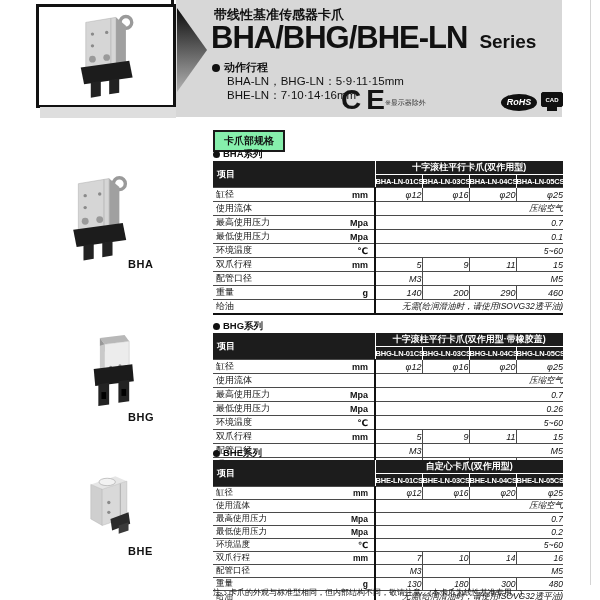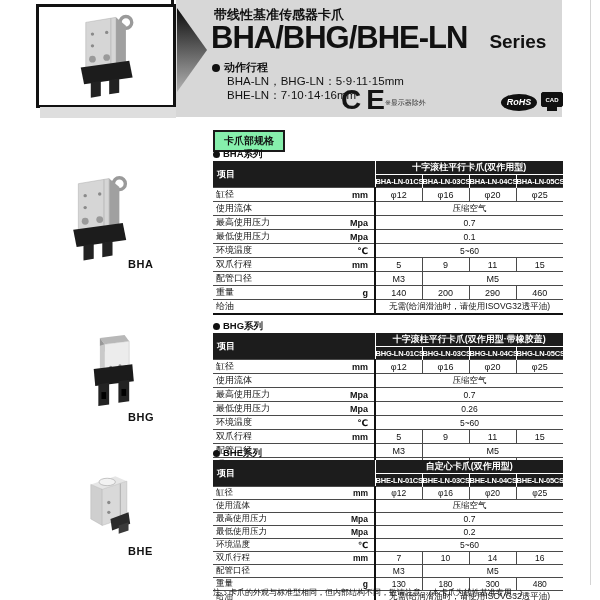--- a/index.html
+++ b/index.html
@@ -6,21 +6,21 @@
   #page{position:relative;width:600px;height:600px;background:#fff;overflow:hidden;
         font-family:"Liberation Sans","DejaVu Sans",sans-serif;color:#111;}
 
   
   .header-bg{position:absolute;left:176px;top:0;width:386px;height:117px;background:#d7d7d7;}
   .header-bar{position:absolute;left:171px;top:0;width:3px;height:97px;background:#141414;}
   .header-tri{position:absolute;left:177px;top:8px;}
   .hdr-subtitle{position:absolute;left:214px;top:6px;font-size:13px;font-weight:bold;}
   .hdr-titlewrap{position:absolute;left:211px;top:20px;display:flex;align-items:baseline;white-space:nowrap;}
   .hdr-title{font-size:31px;font-weight:bold;letter-spacing:-1px;}
-  .hdr-suffix{font-size:19px;font-weight:bold;margin-left:22px;}
+  .hdr-suffix{font-size:19px;font-weight:bold;margin-left:12px;}
   .stroke-head{position:absolute;left:212px;top:60px;font-size:11px;font-weight:bold;display:flex;align-items:center;}
   .bullet{display:inline-block;width:8px;height:8px;background:#111;border-radius:50%;margin-right:4px;}
   .stroke-l1{position:absolute;left:227px;top:74px;font-size:11.5px;}
   .stroke-l2{position:absolute;left:227px;top:88px;font-size:11.5px;}
   .ce{position:absolute;left:341px;top:84px;font-size:28px;font-weight:bold;letter-spacing:5px;color:#141414;}
   .ce-note{position:absolute;left:385px;top:98px;font-size:7px;color:#333;}
   .rohs{position:absolute;left:501px;top:94px;width:36px;height:17px;background:#101010;color:#fff;
         border-radius:50%;font-size:9px;font-weight:bold;font-style:italic;text-align:center;line-height:17px;}
   .cad{position:absolute;left:541px;top:92px;width:22px;}
   .cad-screen{width:20px;height:13px;background:#101010;color:#fff;font-size:6px;font-weight:bold;
@@ -46,21 +46,21 @@
   .series-label .bullet{width:7px;height:7px;margin-right:3px;}
   table.spec{border-collapse:collapse;table-layout:fixed;width:350px;border-bottom:2px solid #111;}
   .spec th,.spec td{padding:0;white-space:nowrap;overflow:hidden;}
   .spec th{background:#1c1c1c;color:#fff;font-weight:bold;}
   .spec th.item{text-align:left;padding-left:4px;font-size:9px;}
   .spec th.group{font-size:9px;height:12px;border-left:1px solid #fff;text-align:center;}
   .spec th.model{font-size:7.5px;height:12px;letter-spacing:-0.2px;border-left:1px solid #fff;border-top:1px solid #fff;text-align:center;}
   .spec tbody td{border-top:1px solid #4a4a4a;font-size:9px;background:#fff;}
   .spec td.label{text-align:left;padding-left:3px;}
   .spec td.unit{text-align:right;padding-right:6px;font-weight:bold;}
-  .spec td.data{text-align:center;border-left:1px solid #4a4a4a;}
+  .spec td.data{text-align:right;border-left:1px solid #4a4a4a;font-style:italic;}
   .spec td.data.first{border-left:2px solid #111;}
   .spec td[colspan="4"]{font-size:8.5px;}
   .rh13 tbody td{height:13px;} .rh12 tbody td{height:12px;} .rh11 tbody td{height:11px;font-size:8.5px;}
 
   .footnote{position:absolute;left:213px;top:587px;font-size:8px;color:#111;white-space:nowrap;}
   .edge-line{position:absolute;left:590px;top:0;width:1px;height:585px;background:#d4d4d4;}
 </style>
 </head>
 <body>
 

